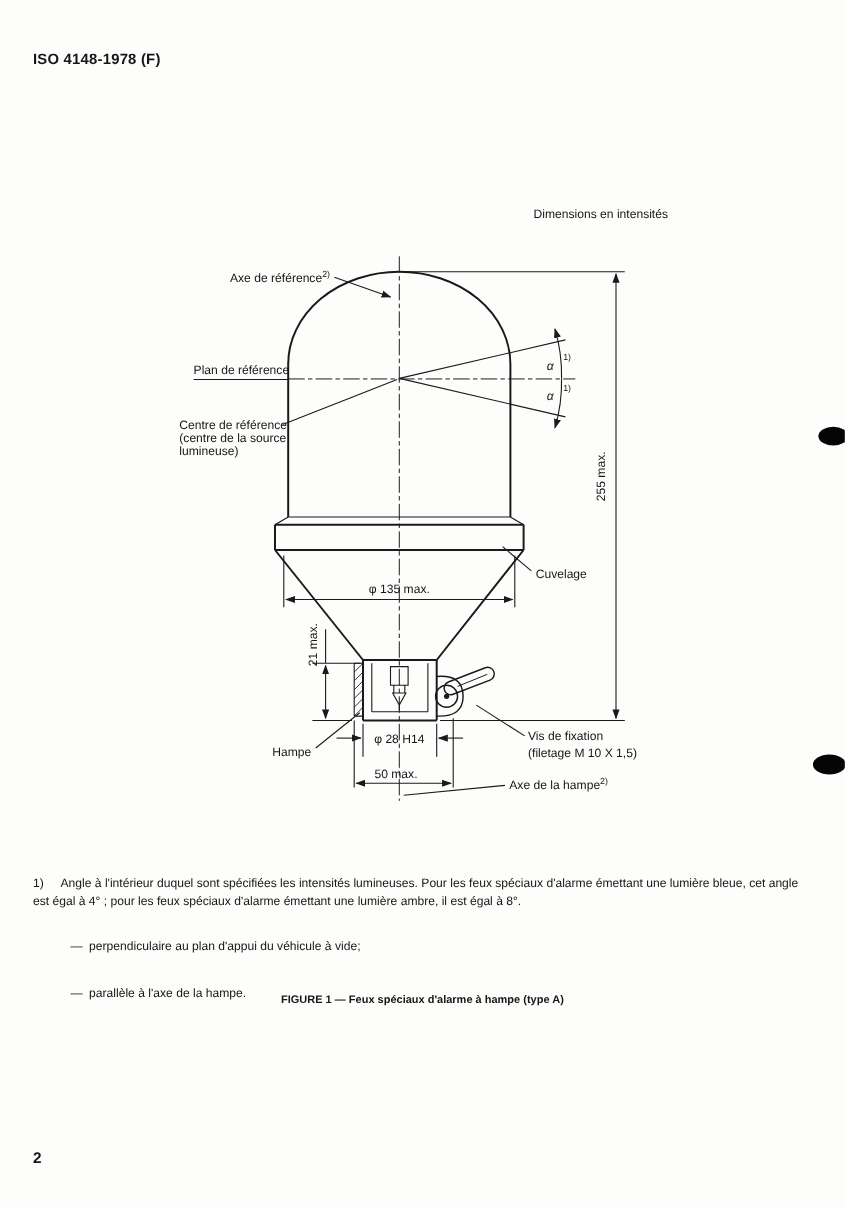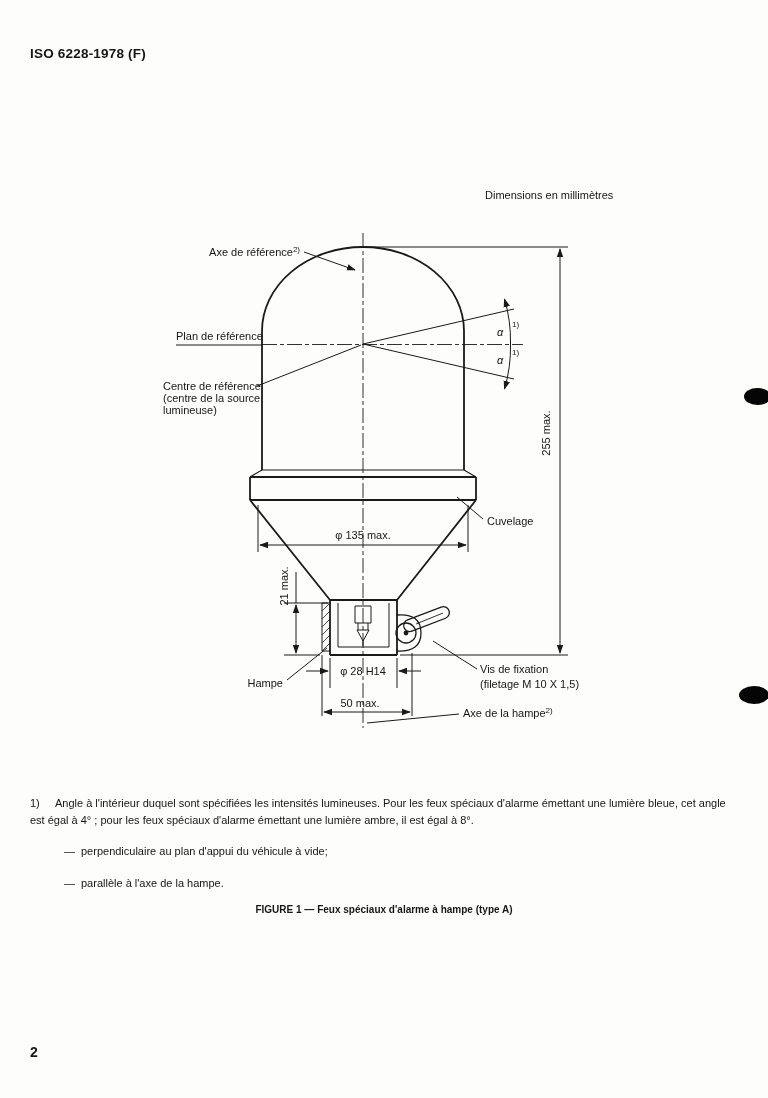--- a/index.html
+++ b/index.html
@@ -12,38 +12,38 @@
   .page{position:relative;width:768px;height:1098px;background:#fdfdfc;overflow:hidden;}
   .header{
     position:absolute;left:30px;top:46px;
     font-size:13.5px;font-weight:bold;letter-spacing:.2px;
   }
   .dims-note{position:absolute;left:485px;top:189px;font-size:11px;}
   .diagram{position:absolute;left:0;top:0;}
   .notes{position:absolute;left:30px;right:30px;top:779px;font-size:11px;line-height:16.5px;}
   .note{margin:16px 0 9px 0;}
   .note .nnum{display:inline-block;min-width:25px;}
-  .dash-item{margin:15px 0 0 34px;}
+  .dash-item{margin:25px 0 0 34px;}
   .dash-item .dash{display:inline-block;min-width:17px;}
   .figure-caption{
     position:absolute;left:0;right:0;top:904px;
     text-align:center;font-size:10px;font-weight:bold;
   }
   .page-number{position:absolute;left:30px;top:1044px;font-size:14px;font-weight:bold;}
   .scan-dot{position:absolute;background:#050505;border-radius:50%;}
   .scan-dot.d1{left:744px;top:388px;width:27px;height:17px;}
   .scan-dot.d2{left:739px;top:686px;width:30px;height:18px;}
 </style>
 </head>
 <body>
 
 <div class="page">
 
-  <div class="header">ISO 6228-1978 (F)</div>
-  <div class="dims-note">Dimensions en millimètres</div>
+  <div class="header">ISO 4148-1978 (F)</div>
+  <div class="dims-note">Dimensions en intensités</div>
 
   <svg class="diagram" width="768" height="768" viewBox="0 0 768 768">
     <defs>
       <marker id="arw" viewBox="0 0 10 10" refX="9" refY="5" markerWidth="9" markerHeight="9" orient="auto-start-reverse">
         <path d="M0,1.4 L10,5 L0,8.6 z" fill="#1a1a1a"></path>
       </marker>
     </defs>
 
     <g stroke="#1a1a1a" fill="none" stroke-width="1">
 

